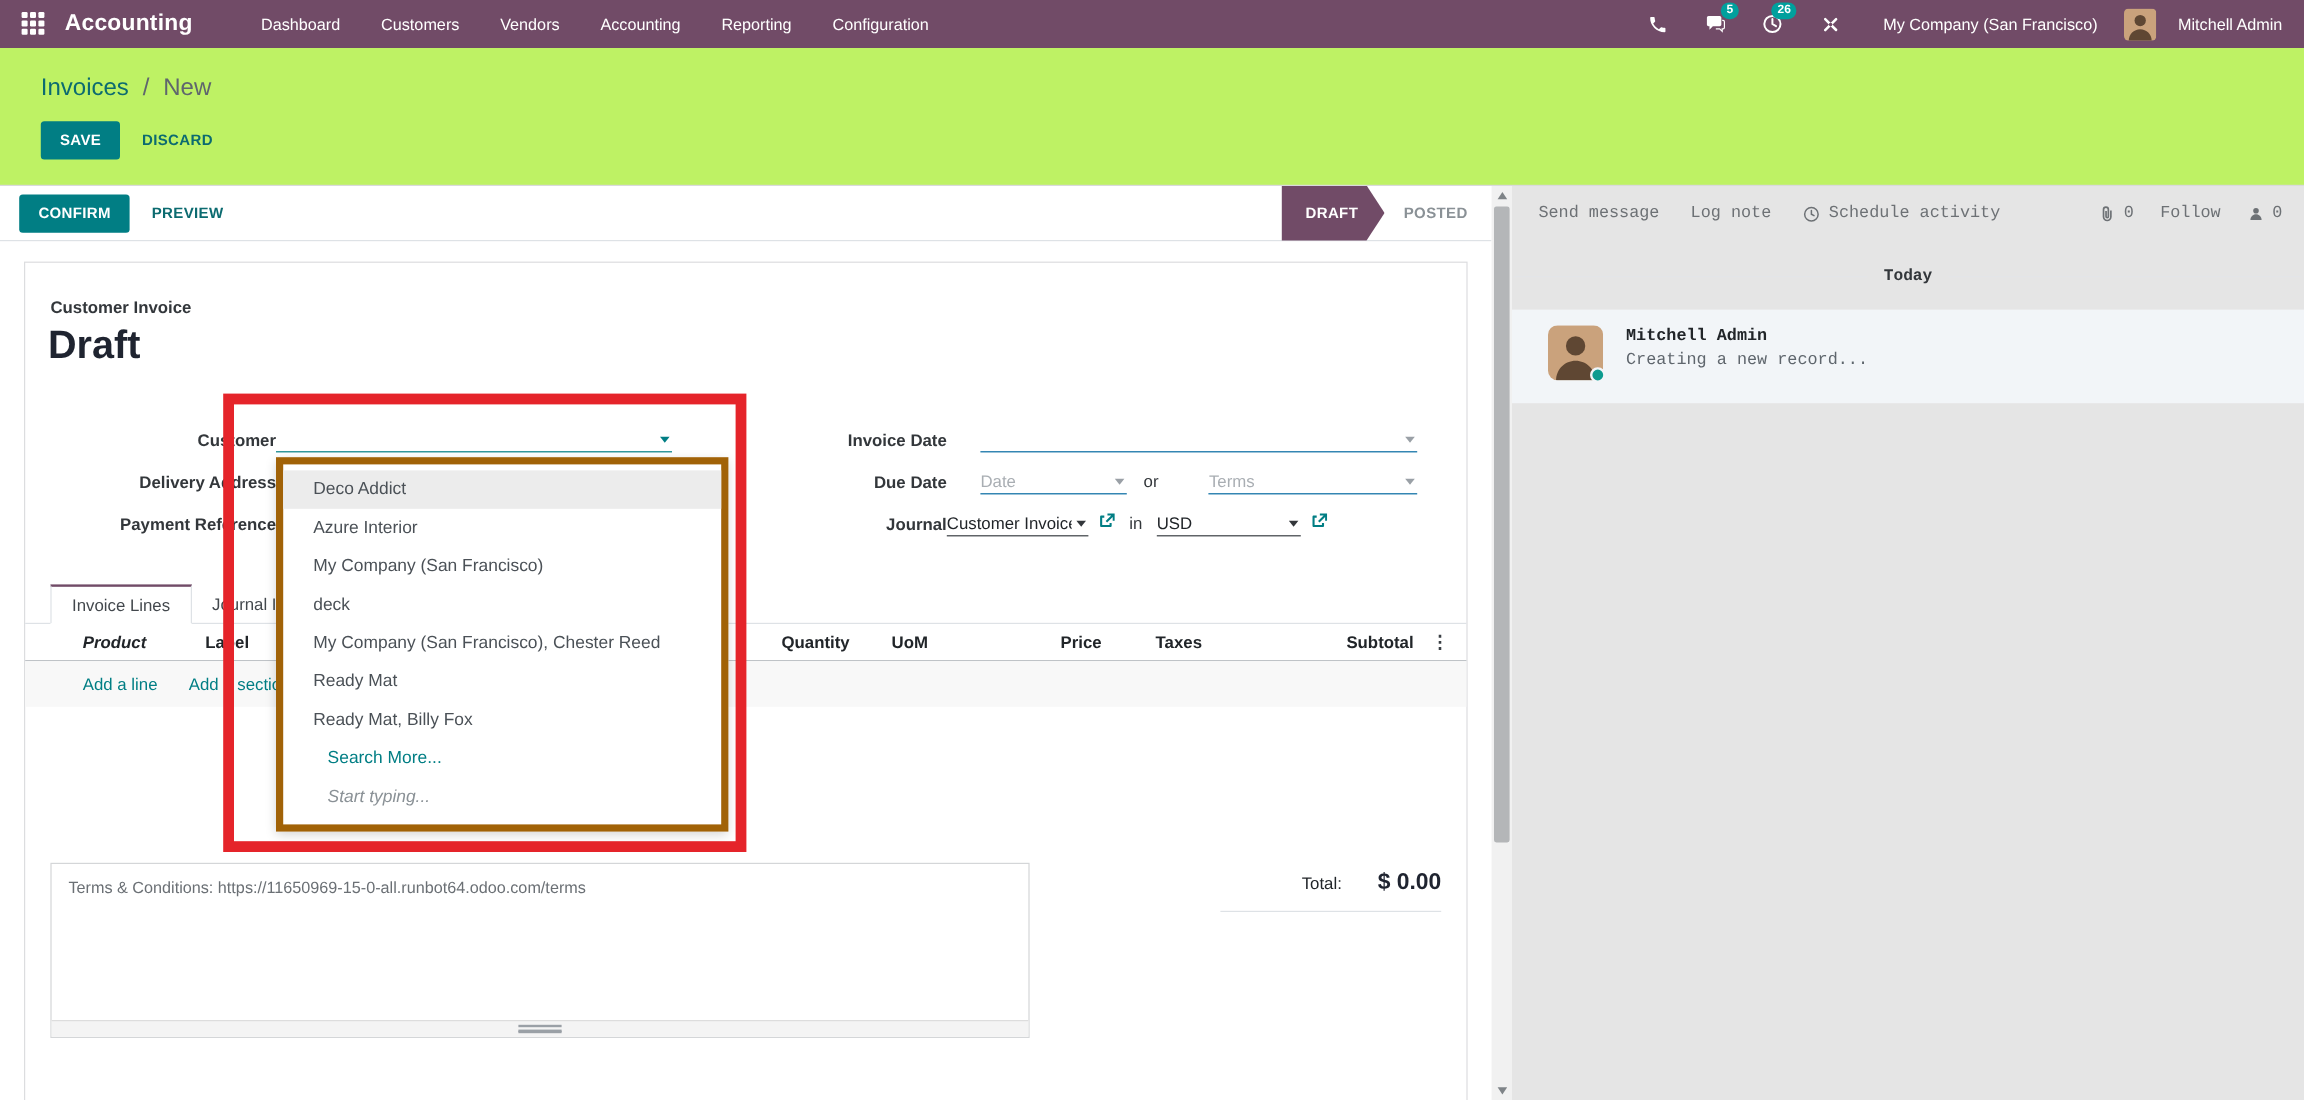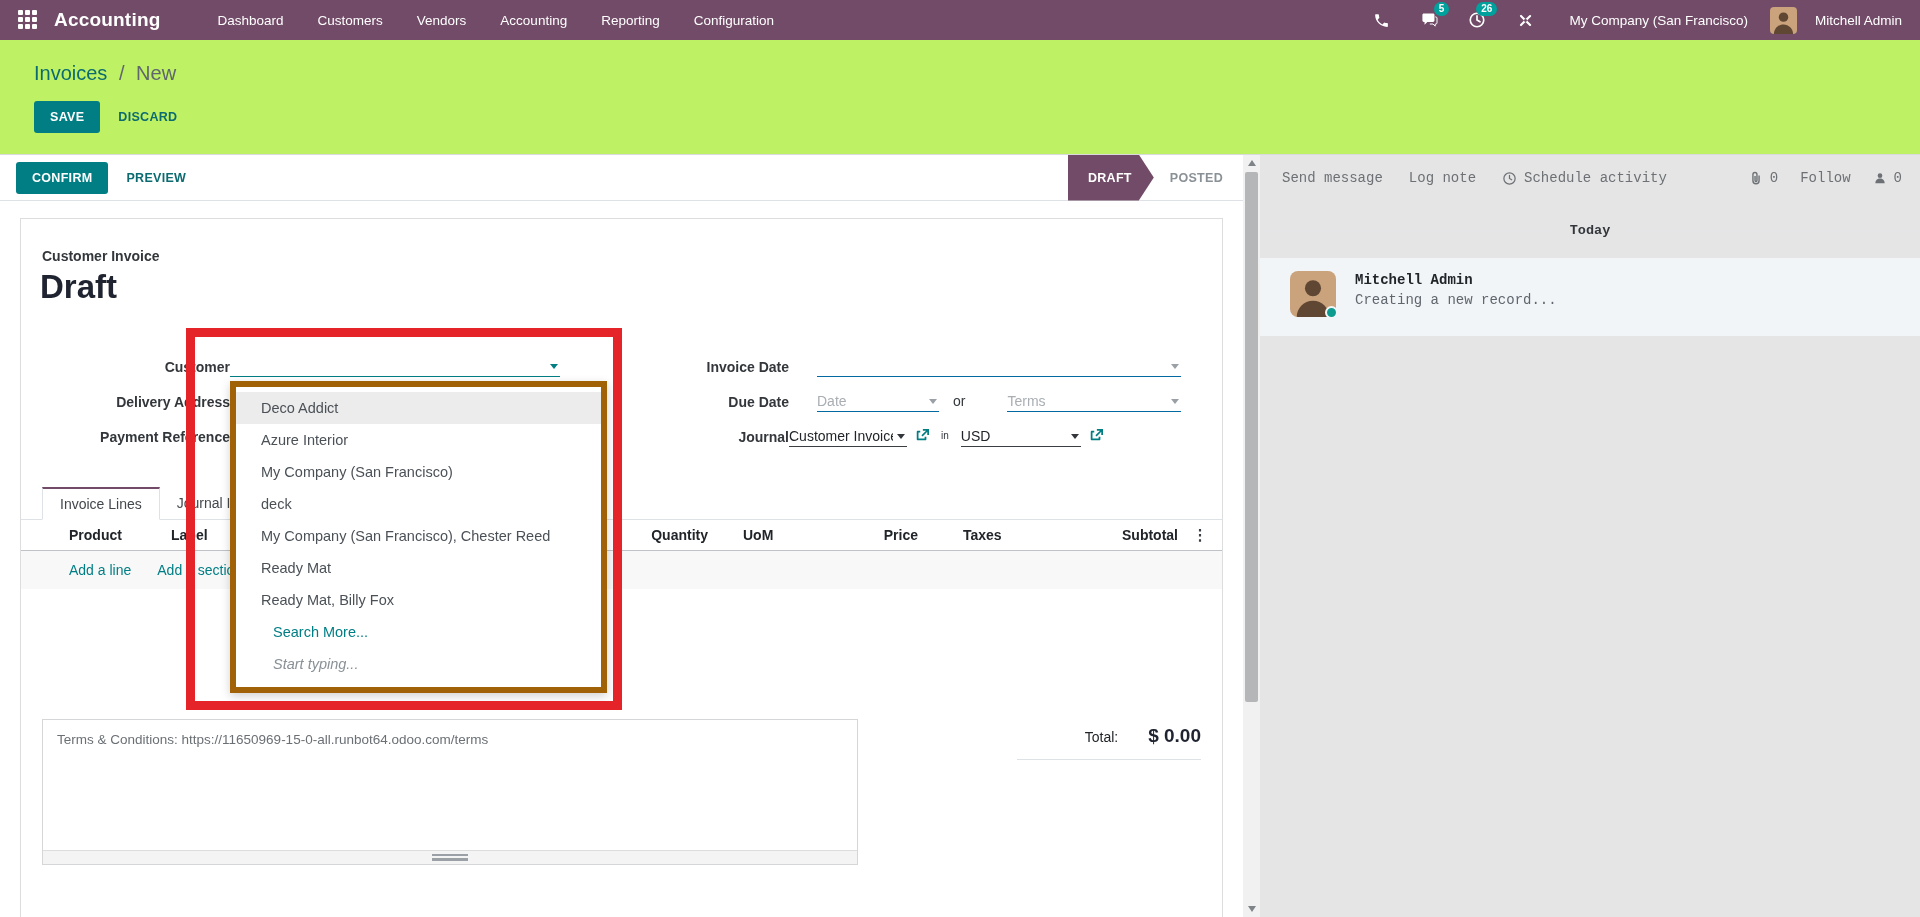--- a/index.html
+++ b/index.html
@@ -66,32 +66,32 @@
   .u-teal { border-bottom:1px solid #017E84; }
   .u-gray { border-bottom:1px solid #0369a1;margin-left:28px; }
   .u-dark { border-bottom:1px solid #3a3f44; }
   .caret { width:0; height:0; border-left:4px solid transparent; border-right:4px solid transparent;
     border-top:5px solid #017E84; position:absolute; right:2px; bottom:7px; }
   .caret.gray { border-top-color:#9aa0a6; }
   .caret.dark { border-top-color:#33373b; }
   .placeholder { font-size:14px; color:#a9aeb3; line-height:22px; padding-right:16px; }
   .fvalue { font-size:14px; color:#212529; line-height:22px; white-space:nowrap; overflow:hidden; }
   .or-word { font-size:14px; color:#33373b; margin:0 14px; line-height:22px; }
-  .in-word { font-size:10px; color:#33373b; margin:0 12px; line-height:22px; }
+  .in-word { font-size:14px; color:#33373b; margin:0 12px; line-height:22px; }
   .ext-link { margin:0 0 1px 8px; cursor:pointer; flex:0 0 auto; }
 
   
   .notebook { margin-top:36px; }
   .tabs { display:flex; border-bottom:1px solid #dee2e6; padding-left:21px; height:33px; }
   .tab { font-size:14px; padding:0 17px; display:flex; align-items:center; cursor:pointer; color:#43484d; }
   .tab.active { border:1px solid #dee2e6; border-bottom:1px solid #fff; border-top:2px solid #714B67;
     margin-bottom:-1px; background:#fff; font-weight:normal; }
   .grid-header { display:flex; align-items:center; height:31px; border-bottom:1px solid #bfc3c7;
     font-size:14px; font-weight:bold; color:#212529; }
-  .col-pad { width:48px; } .col-product { width:102px; } .col-label { flex:1; }
+  .col-pad { width:48px; } .col-product { width:102px;font-style:italic; } .col-label { flex:1; }
   .col-qty { width:120px; text-align:right; } .col-uom { width:100px; padding-left:35px; }
   .col-price { width:110px; text-align:right; } .col-taxes { width:110px; padding-left:45px; }
   .col-subtotal { width:150px; text-align:right; }
   .col-kebab { width:44px; text-align:center; color:#3a3f44; font-size:15px; cursor:pointer; }
   .grid-addrow { display:flex; align-items:center; height:38px; background:#f8f8f8; padding-left:48px; gap:26px; }
   .add-link { color:#017E84; font-size:14px; cursor:pointer; }
 
   
   .bottom-zone { display:flex; margin:130px 21px 0 21px; align-items:flex-start; }
   .terms-box { width:816px; height:146px; border:1px solid #d4d6d8; display:flex; flex-direction:column; }

